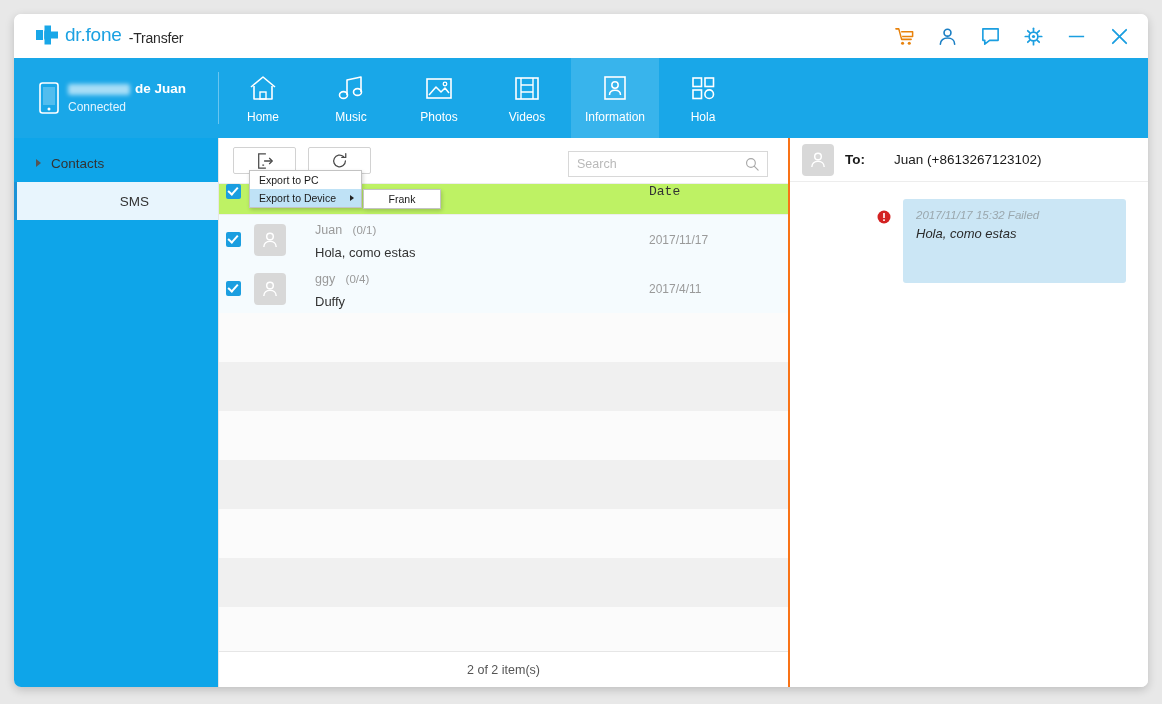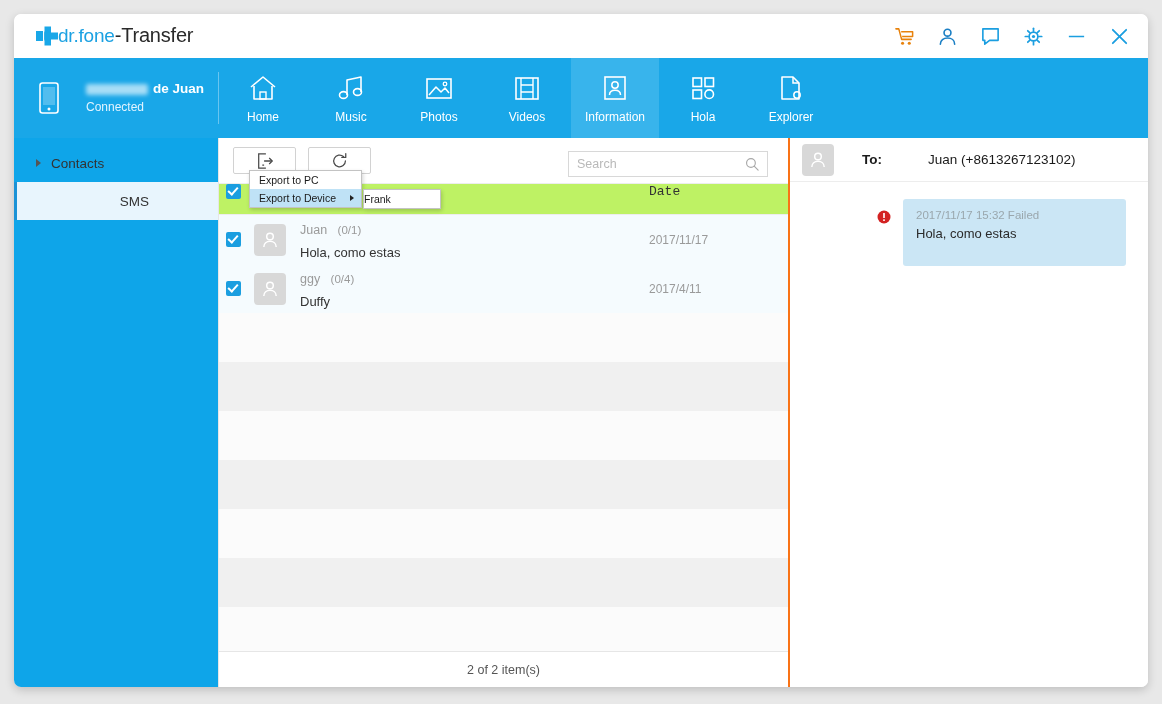--- a/index.html
+++ b/index.html
@@ -21,44 +21,44 @@
 
   
   .titlebar {
     position: relative;
     height: 44px;
     background: #ffffff;
     border-radius: 7px 7px 0 0;
   }
   .brand {
     position: absolute; left: 22px; top: 10px;
-    display: flex; align-items: flex-end; 
+    display: flex; align-items: flex-end; gap: 7px;
   }
   .brand-logo { width: 22px; height: 22px; }
   .brand-name {
     font-size: 19px; color: #1ba1e2; letter-spacing: -0.2px;
   }
   .brand-sub {
-    font-size: 20px; color: #2a2a2a; letter-spacing: -0.2px;
+    font-size: 14px; color: #2a2a2a; letter-spacing: -0.2px;
   }
   .win-icons {
     position: absolute; right: 18px; top: 12px;
     display: flex; align-items: center; gap: 22px;
   }
   .win-ic { width: 21px; height: 21px; display: block; cursor: pointer; }
 
   
   .navbar {
     height: 80px; background: #19a7e8;
     display: flex; align-items: stretch;
     position: relative;
   }
   .device {
     width: 205px;
-    display: flex; align-items: center; gap: 27px;
+    display: flex; align-items: center; gap: 9px;
     padding-left: 25px;
     position: relative;
   }
   .device:after {
     content: ""; position: absolute; right: 0; top: 14px;
     width: 1px; height: 52px; background: rgba(255,255,255,0.35);
   }
   .phone-ic { width: 20px; height: 32px; }
   .device-txt { line-height: 1.25; }
   .device-name { font-size: 13.5px; font-weight: bold; color: #ffffff; display: flex; align-items: center; gap: 5px;}
@@ -169,56 +169,57 @@
   .row.odd { background: #fbfbfb; }
   .row.even { background: #f0f0f0; }
   .row-chk { margin-left: 7px; }
   .avatar {
     width: 32px; height: 32px; border-radius: 4px;
     background: #d8d8d8; margin-left: 13px;
     display: flex; align-items: center; justify-content: center;
     flex: none;
   }
   .avatar svg { width: 20px; height: 20px; }
-  .row-txt { margin-left: 14px; line-height: 1.5; }
+  .row-txt { margin-left: 29px; line-height: 1.5; }
   .row-name { font-size: 12.5px; color: #9a9a9a; }
   .row-count { font-size: 11.5px; color: #9a9a9a; margin-left: 6px; }
   .row-msg { font-size: 13px; color: #333; margin-top: 2px; }
   .row-date {
     position: absolute; left: 430px;
     font-size: 12px; color: #9a9a9a;
   }
 
   .statusbar {
     height: 36px; border-top: 1px solid #e6e6e6;
     display: flex; align-items: center; justify-content: center;
     font-size: 12.5px; color: #555; background: #fff;
   }
 
   .right { flex: 1; background: #ffffff; display: flex; flex-direction: column; }
   .right-head {
     height: 44px; display: flex; align-items: center;
-    padding-left: 12px; gap: 28px;
+    padding-left: 12px; gap: 11px;
     border-bottom: 1px solid #ededed;
   }
   .right-avatar {
     width: 32px; height: 32px; border-radius: 4px;
     background: #d8d8d8;
     display: flex; align-items: center; justify-content: center;
   }
   .right-avatar svg { width: 20px; height: 20px; }
   .to-lbl { font-size: 13.5px; font-weight: bold; color: #1a1a1a; }
   .to-val { font-size: 13.5px; color: #1a1a1a; margin-left: 18px; }
   .msgs { flex: 1; padding: 17px 22px 0 0; }
   .msg-line { display: flex; align-items: flex-start; justify-content: flex-end; gap: 12px; }
   .fail-ic { width: 14px; height: 14px; margin-top: 11px; flex: none; }
   .bubble {
     background: #cbe6f5; border-radius: 3px;
-    padding: 10px 13px 25px 13px;
+    padding: 10px 13px 42px 13px;
     min-width: 223px;
+    font-style: italic;
   }
   .bubble-time { font-size: 11.5px; color: #9aa7ad; }
   .bubble-text { font-size: 13px; color: #2a2a2a; margin-top: 5px; }
 
   
   .ctx {
     position: absolute; left: 30px; top: 32px;
     width: 113px; background: #ffffff;
     border: 1px solid #c3c3c3;
     box-shadow: 1px 2px 4px rgba(0,0,0,0.18);
@@ -236,21 +237,21 @@
     border-left: 4px solid #222;
     border-top: 3px solid transparent;
     border-bottom: 3px solid transparent;
   }
   .submenu {
     position: absolute; left: 113px; top: 18px;
     width: 78px; background: #ffffff;
     border: 1px solid #c3c3c3;
     box-shadow: 1px 2px 4px rgba(0,0,0,0.18);
   }
-  .submenu .ctx-item { padding-left: 0; }
+  .submenu .ctx-item { justify-content: center; padding-left: 0; }
 </style>
 </head>
 <body>
 
 <div class="window">
 
   <div class="titlebar">
     <div class="brand">
       <svg class="brand-logo" viewBox="0 0 22 22">
         <rect x="0" y="6" width="7" height="10" fill="#19a7e8"></rect>
@@ -360,28 +361,20 @@
       </div>
       <div class="tab">
         <svg class="tab-ic" viewBox="0 0 30 30">
           <rect x="5" y="5" width="8.5" height="8.5" fill="none" stroke="#fff" stroke-width="1.6"></rect>
           <rect x="17" y="5" width="8.5" height="8.5" fill="none" stroke="#fff" stroke-width="1.6"></rect>
           <rect x="5" y="17" width="8.5" height="8.5" fill="none" stroke="#fff" stroke-width="1.6"></rect>
           <circle cx="21.2" cy="21.2" r="4.3" fill="none" stroke="#fff" stroke-width="1.6"></circle>
         </svg>
         <span class="tab-label">Hola</span>
       </div>
-      <div class="tab">
-        <svg class="tab-ic" viewBox="0 0 30 30">
-          <path d="M6 4 h11 l6 6 v16 h-17 z" fill="none" stroke="#fff" stroke-width="1.6" stroke-linejoin="round"></path>
-          <path d="M17 4 v6 h6" fill="none" stroke="#fff" stroke-width="1.5"></path>
-          <circle cx="21" cy="22" r="3.2" fill="none" stroke="#fff" stroke-width="1.5"></circle>
-        </svg>
-        <span class="tab-label">Explorer</span>
-      </div>
     </div>
   </div>
 
   <div class="body">
 
     <div class="sidebar">
       <div class="side-item">
         <span class="side-caret"></span>
         <span class="side-label">Contacts</span>
       </div>

